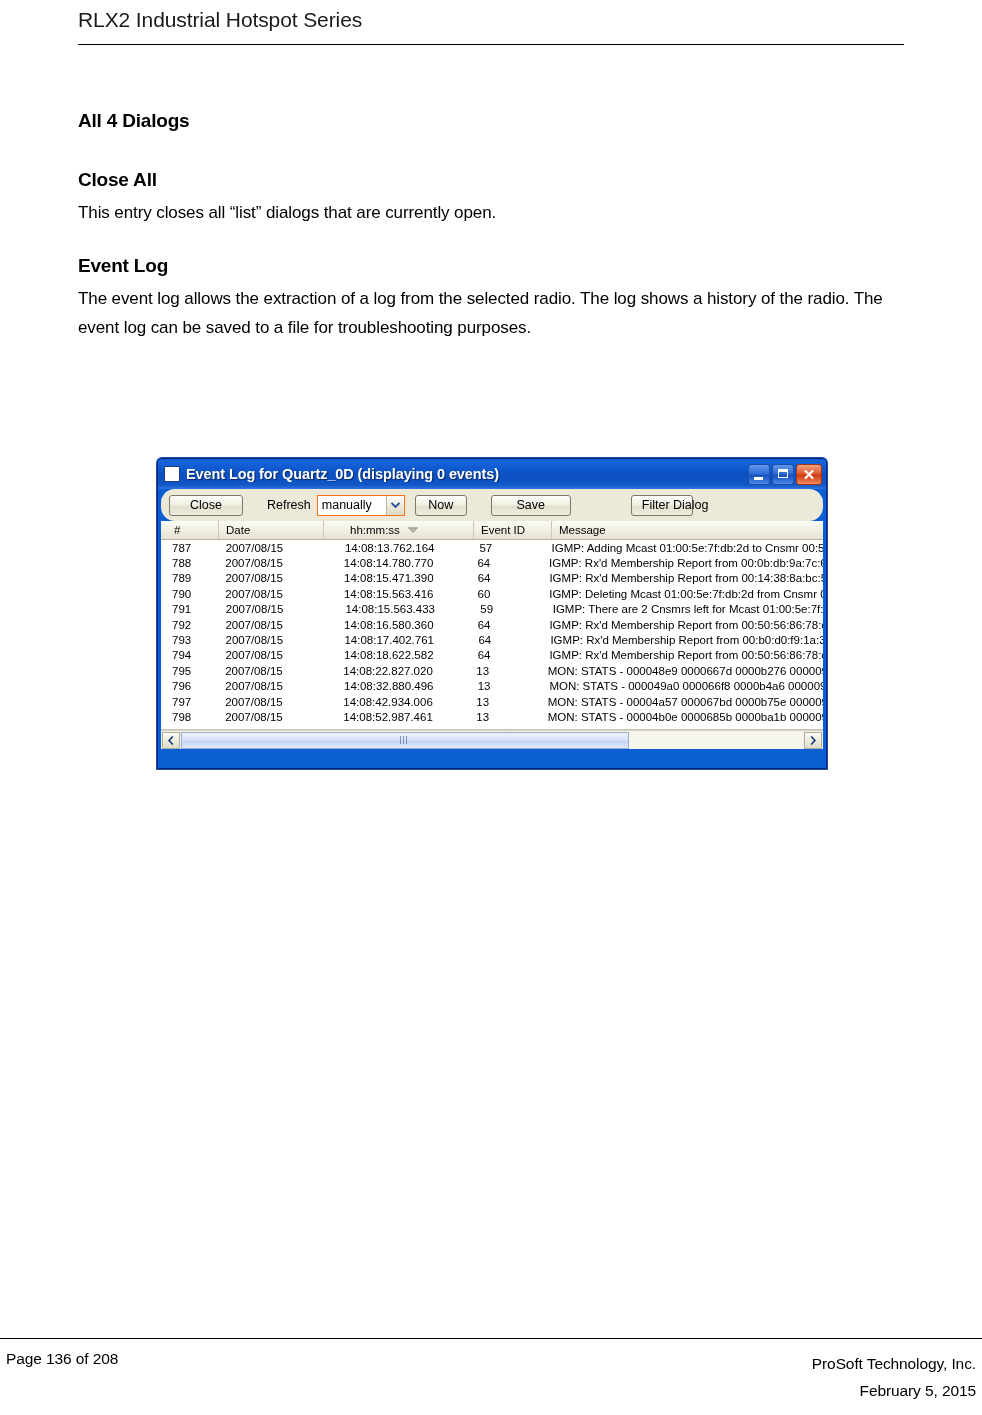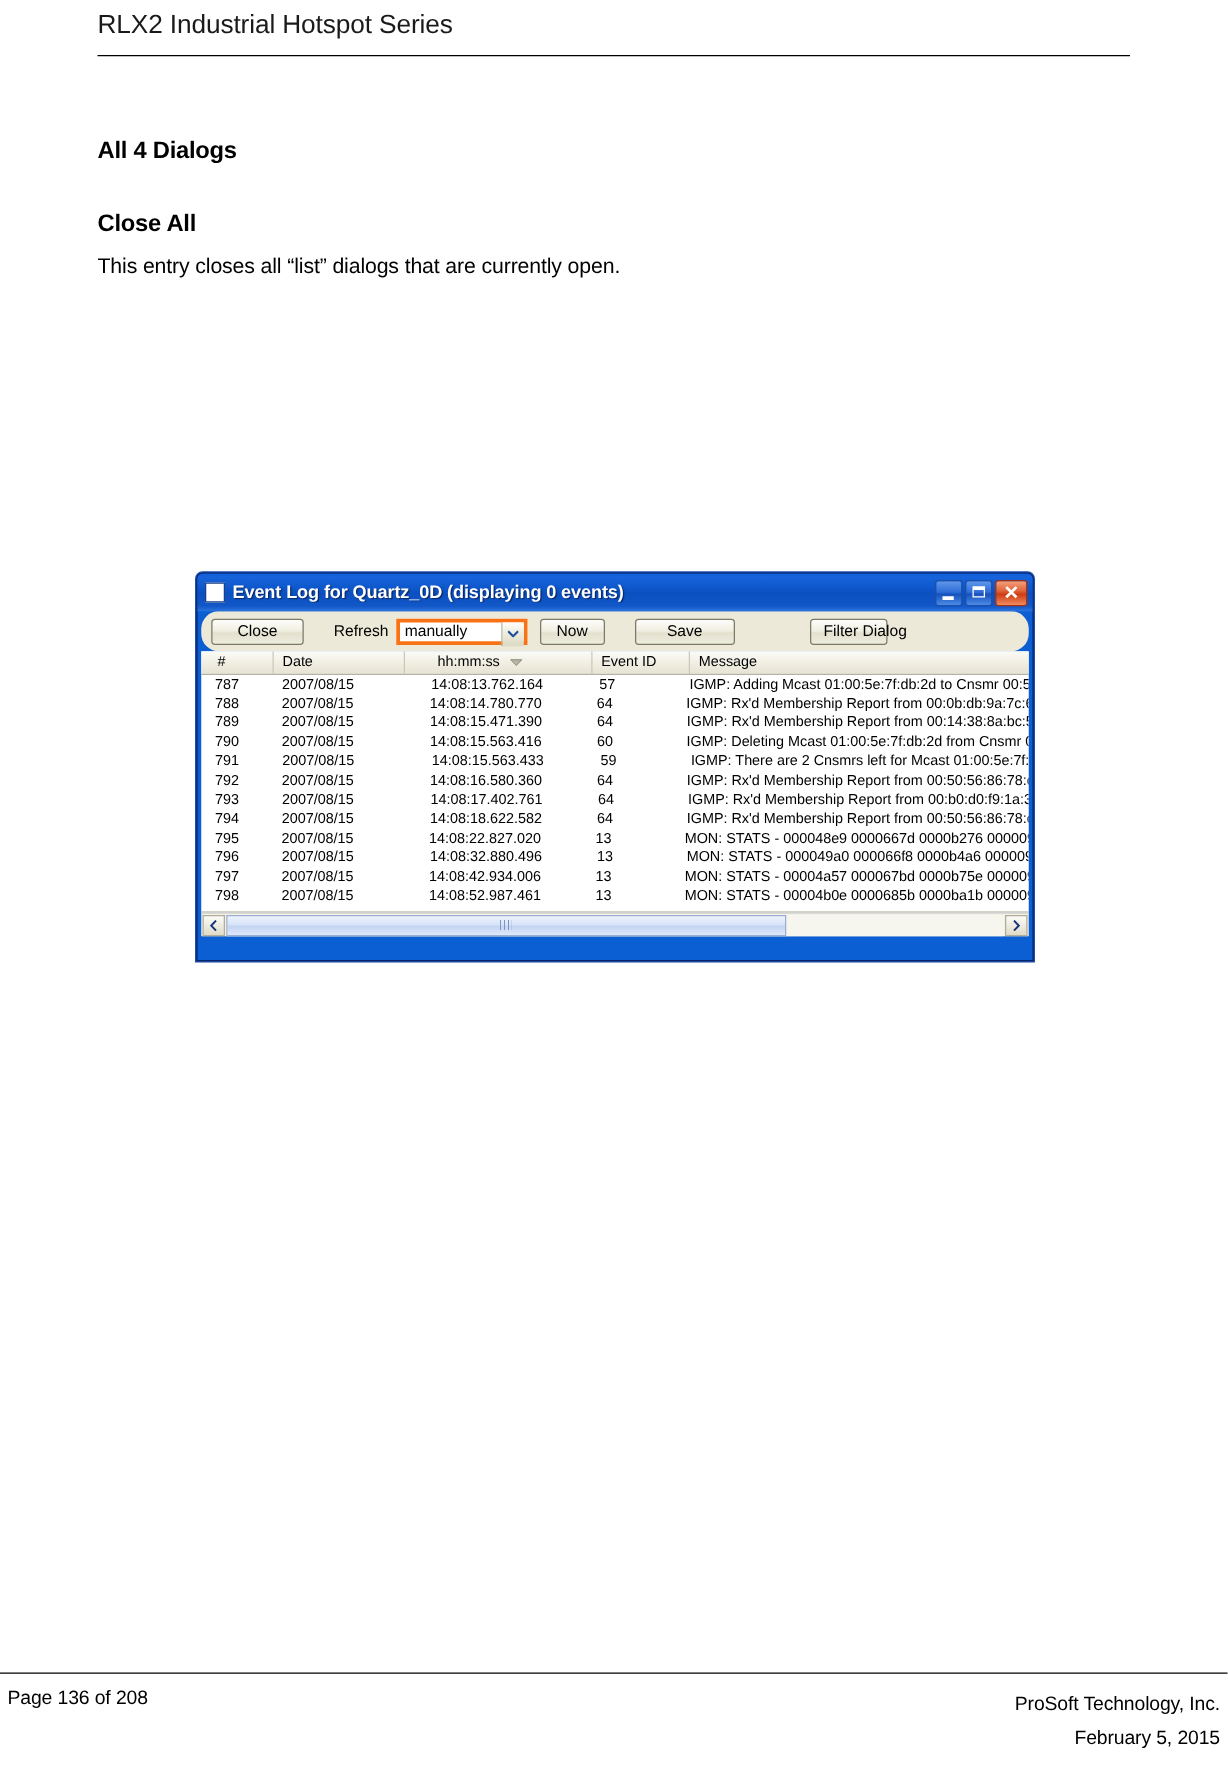--- a/index.html
+++ b/index.html
@@ -196,25 +196,26 @@
   .xp-btn.close-btn { width: 74px; margin-right: 24px; }
   .xp-btn.now-btn { width: 52px; margin-left: 10px; }
   .xp-btn.save-btn { width: 80px; margin-left: 24px; }
   .xp-btn.filter-btn { width: 62px; margin-left: 60px; }
   .tb-label {
     font-size: 12.5px;
     margin-right: 6px;
     white-space: nowrap;
   }
   .xp-select {
-    width: 105px;
+    width: 88px;
     height: 21px;
     background: #ffffff;
-    border: 3px solid #f97316;
-    display: flex;
+    border: 1px solid #f97316;
+    display: flex;
+    align-items: center;
     box-sizing: border-box;
     font-size: 12.5px;
     position: relative;
   }
   .xp-select .sel-val {
     padding-left: 4px;
     flex: 1 1 auto;
     white-space: nowrap;
   }
   .xp-select .sel-arrow {
@@ -378,20 +379,24 @@
 
   <div class="block-gap-large"></div>
 
   <div>
     <h2 class="sec-title">Close All</h2>
     <p class="sec-body">This entry closes all “list” dialogs that are currently open.</p>
   </div>
 
   <div class="block-gap-small"></div>
 
+  <div>
+    <h2 class="sec-title">Event Log</h2>
+    <p class="sec-body">The event log allows the extraction of a log from the selected radio. The log shows a history of the radio. The event log can be saved to a file for troubleshooting purposes.</p>
+  </div>
 
 </div>
 
 <div class="figure">
   <div class="xp-window">
 
     <div class="xp-titlebar">
       <div class="title-icon"></div>
       <div class="title-text">Event Log for Quartz_0D (displaying 0 events)</div>
       <div class="title-btns">

